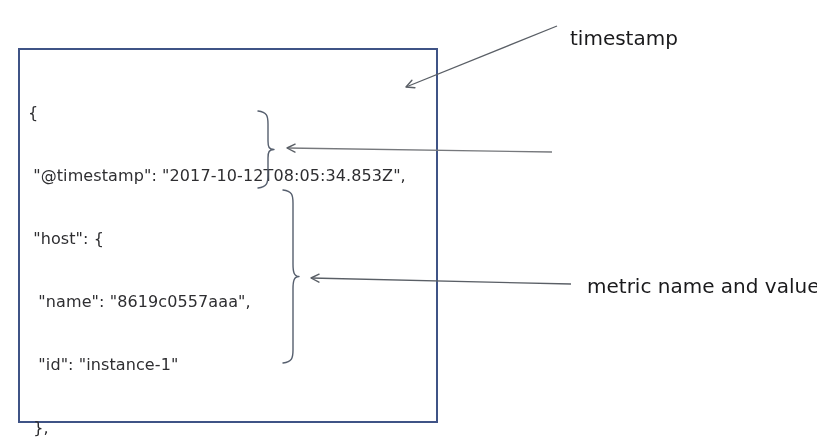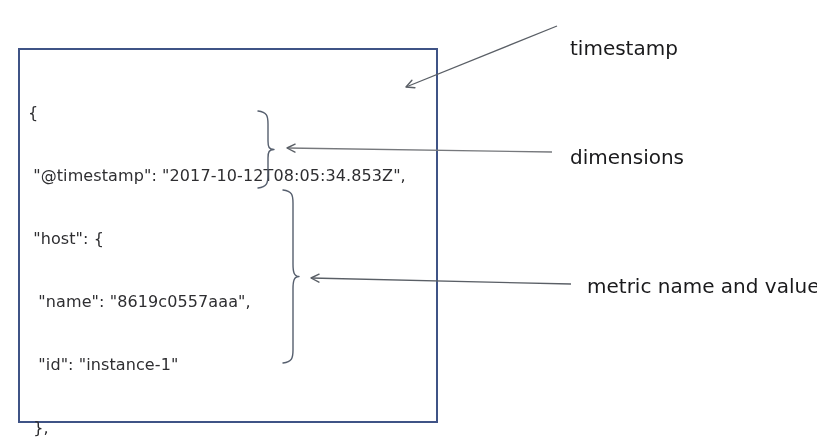--- a/index.html
+++ b/index.html
@@ -47,21 +47,21 @@
     height: 437px;
     pointer-events: none;
   }
   .anno-label {
     position: absolute;
     font-size: 20px;
     line-height: 26px;
     color: #1a1a1c;
     white-space: nowrap;
   }
-  .label-timestamp { left: 570px; top: 25px; margin-top: 10px; }
+  .label-timestamp { left: 570px; top: 25px; }
   .label-dimensions { left: 570px; top: 144px; }
   .label-metric { left: 587px; top: 273px; }
 </style>
 </head>
 <body>
 
 <div class="canvas">
 
   <div class="json-box"></div>
 
@@ -97,16 +97,15 @@
     <g transform="translate(283,190)">
       <path d="M0,0 C9,1 10,5 10,13 L10,74 C10,82 11,86.5 16,86.5 C11,86.5 10,91 10,99 L10,160 C10,168 9,172 0,173" fill="none" stroke="#565f6e" stroke-width="1.4" stroke-linecap="round" stroke-linejoin="round"></path>
     </g>
 
     <line x1="557" y1="26" x2="406" y2="87" stroke="#5a5f66" stroke-width="1.3" marker-end="url(#arrowV)"></line>
     <line x1="552" y1="152" x2="287" y2="148" stroke="#76787c" stroke-width="1.3" marker-end="url(#arrowV)"></line>
     <line x1="571" y1="284" x2="311" y2="278" stroke="#5a5f66" stroke-width="1.3" marker-end="url(#arrowV)"></line>
   </svg>
 
   <div class="anno-label label-timestamp">timestamp</div>
-  <div class="anno-label label-dimensions">dimensions</div>
   <div class="anno-label label-metric">metric name and value</div>
 
 </div>
 
 </body></html>

